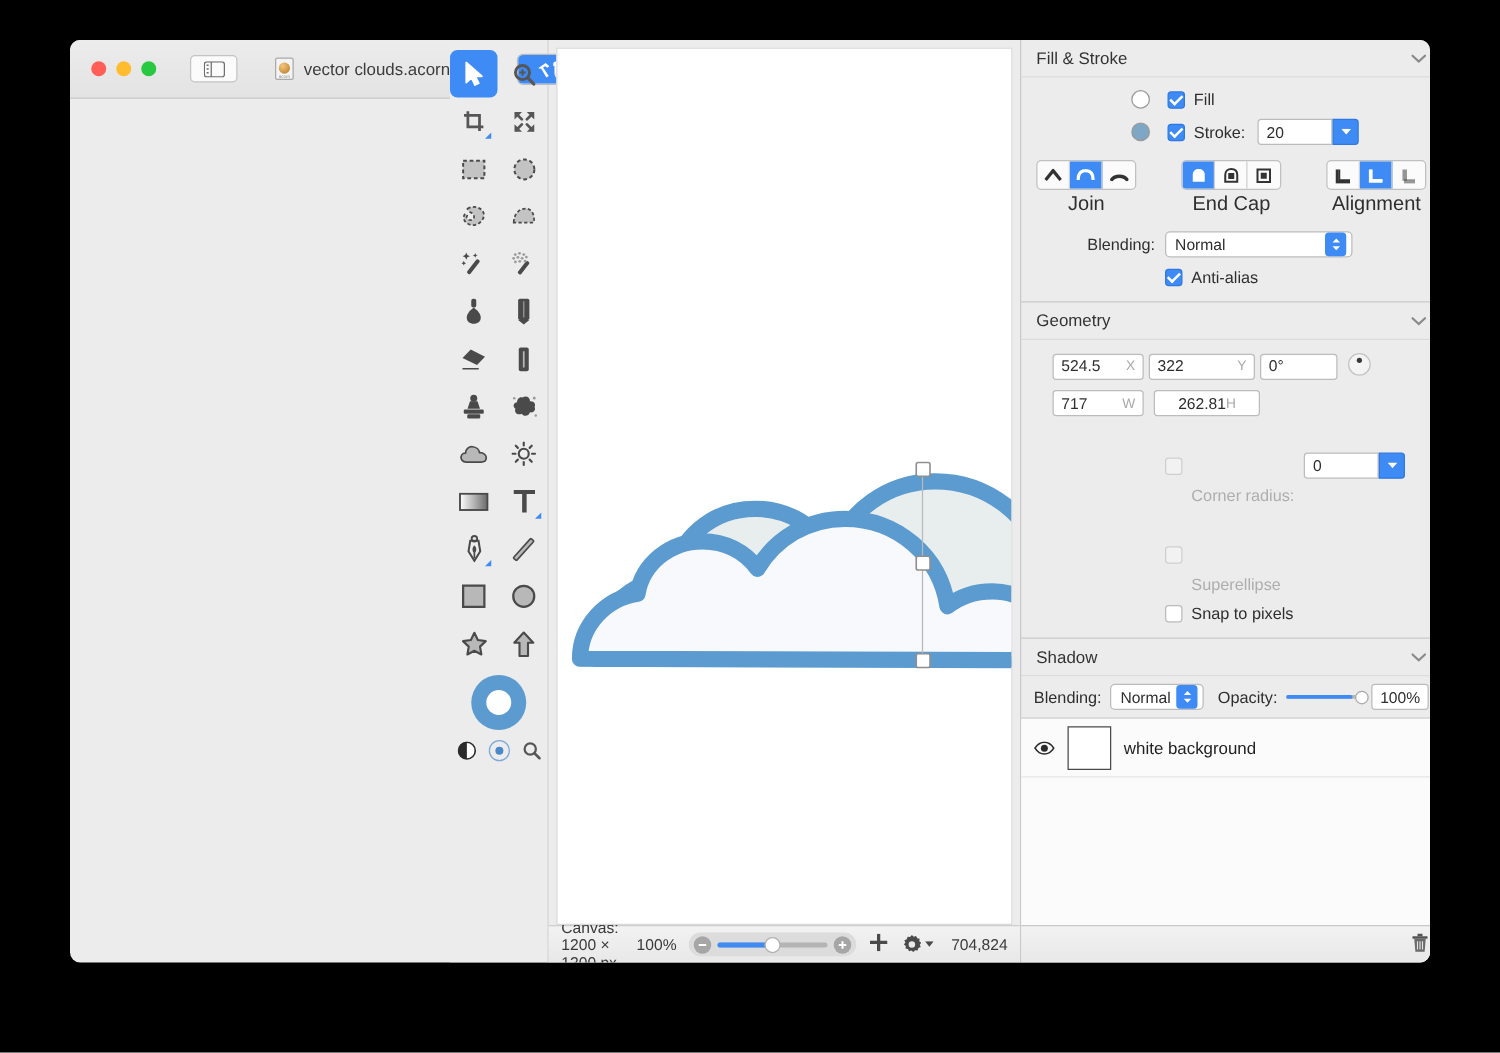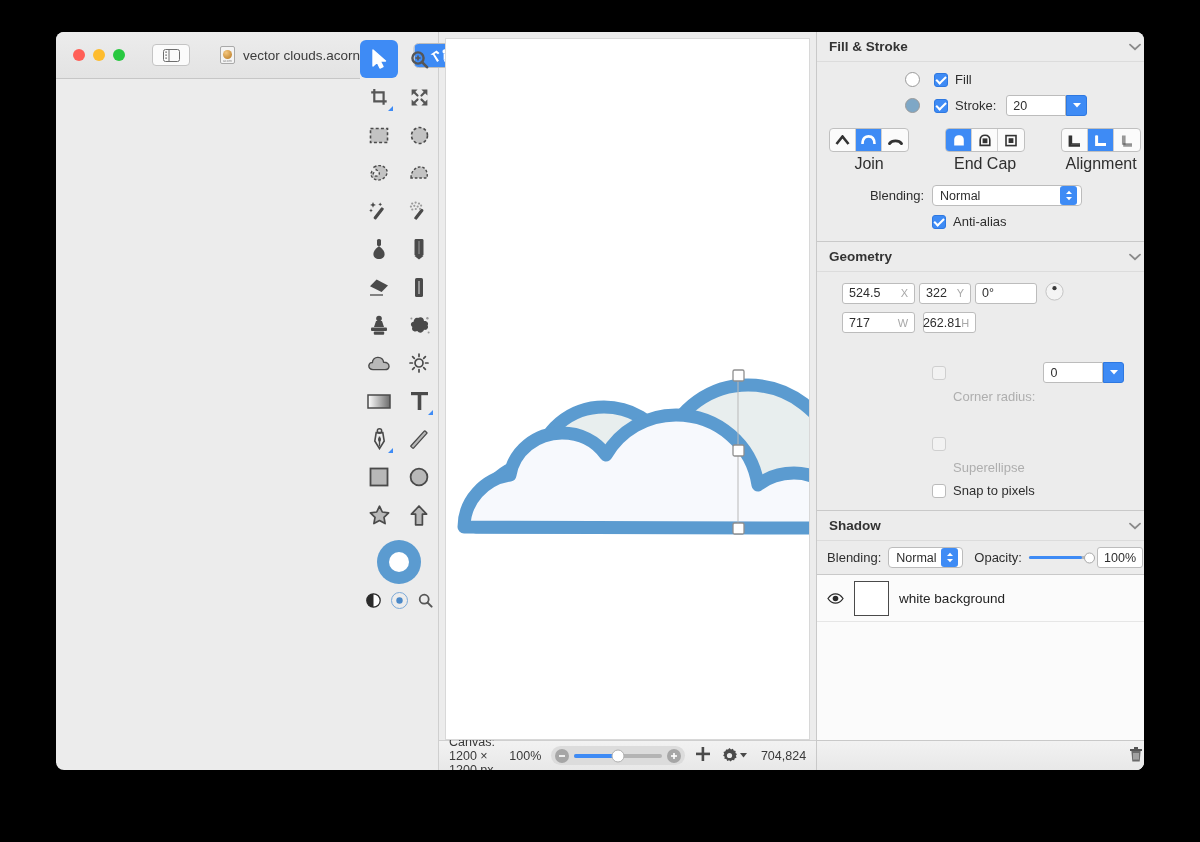--- a/index.html
+++ b/index.html
@@ -186,21 +186,21 @@
     background: #ececec;
     border-left: 1px solid #c9c9c9;
     display: flex; flex-direction: column;
     font-size: 13px; color: #2e2e2e;
     flex: 0 0 auto;
   }
   .section-head {
     height: 30px;
     display: flex; align-items: center;
     padding: 0 12px;
-    font-weight: bold;
+    font-weight: normal;
     font-size: 13.5px;
     color: #333;
     border-bottom: 1px solid #dcdcdc;
   }
   .section-head .chev { margin-left: auto; color: #888; }
   .section-body { padding: 10px 12px 12px; border-bottom: 1px solid #c9c9c9; }
 
   .row { display: flex; align-items: center; margin-bottom: 8px; }
   .swatch { width: 15px; height: 15px; border-radius: 50%; border: 1px solid #9a9a9a; }
   .swatch.fill { background: #fff; }
@@ -817,41 +817,41 @@
               <path d="M1 1.6 L6 6.2 L11 1.6" fill="none" stroke="#8a8a8a" stroke-width="1.8" stroke-linecap="round"></path>
             </svg>
         </span>
       </div>
       <div class="section-body">
         <div class="row" style="gap:4px;padding-left:13px">
           <div class="numfield" style="width:73px;justify-content:space-between">
             <span>524.5</span>
             <span style="color:#a8a8a8;font-size:11px">X</span>
           </div>
-          <div class="numfield" style="width:52px;justify-content:space-between">
+          <div class="numfield" style="width:85px;justify-content:space-between">
             <span>322</span>
             <span style="color:#a8a8a8;font-size:11px">Y</span>
           </div>
           <div class="numfield" style="width:62px">
             <span>0°</span>
           </div>
           <div style="margin-left:4px">
             <svg width="19" height="19" viewBox="0 0 19 19">
                 <circle cx="9.5" cy="9.5" r="8.6" fill="#f4f4f4" stroke="#c4c4c4"></circle>
                 <circle cx="9.5" cy="6.2" r="2.1" fill="#3a3a3a"></circle>
               </svg>
           </div>
         </div>
 
         <div class="row" style="gap:8px;padding-left:13px">
           <div class="numfield" style="width:73px;justify-content:space-between">
             <span>717</span>
             <span style="color:#a8a8a8;font-size:11px">W</span>
           </div>
-          <div class="numfield" style="width:53px;justify-content:flex-end">
+          <div class="numfield" style="width:85px;justify-content:center">
             <span>262.81</span>
             <span style="color:#a8a8a8;font-size:11px">H</span>
           </div>
         </div>
 
         <div class="row" style="padding-left:103px">
           <div class="cb dis"></div>
           <span class="lbl dis">Corner radius:</span>
           <div style="display:flex;margin-left:8px">
             <div class="numfield" style="width:60px;border-top-right-radius:0;border-bottom-right-radius:0">

